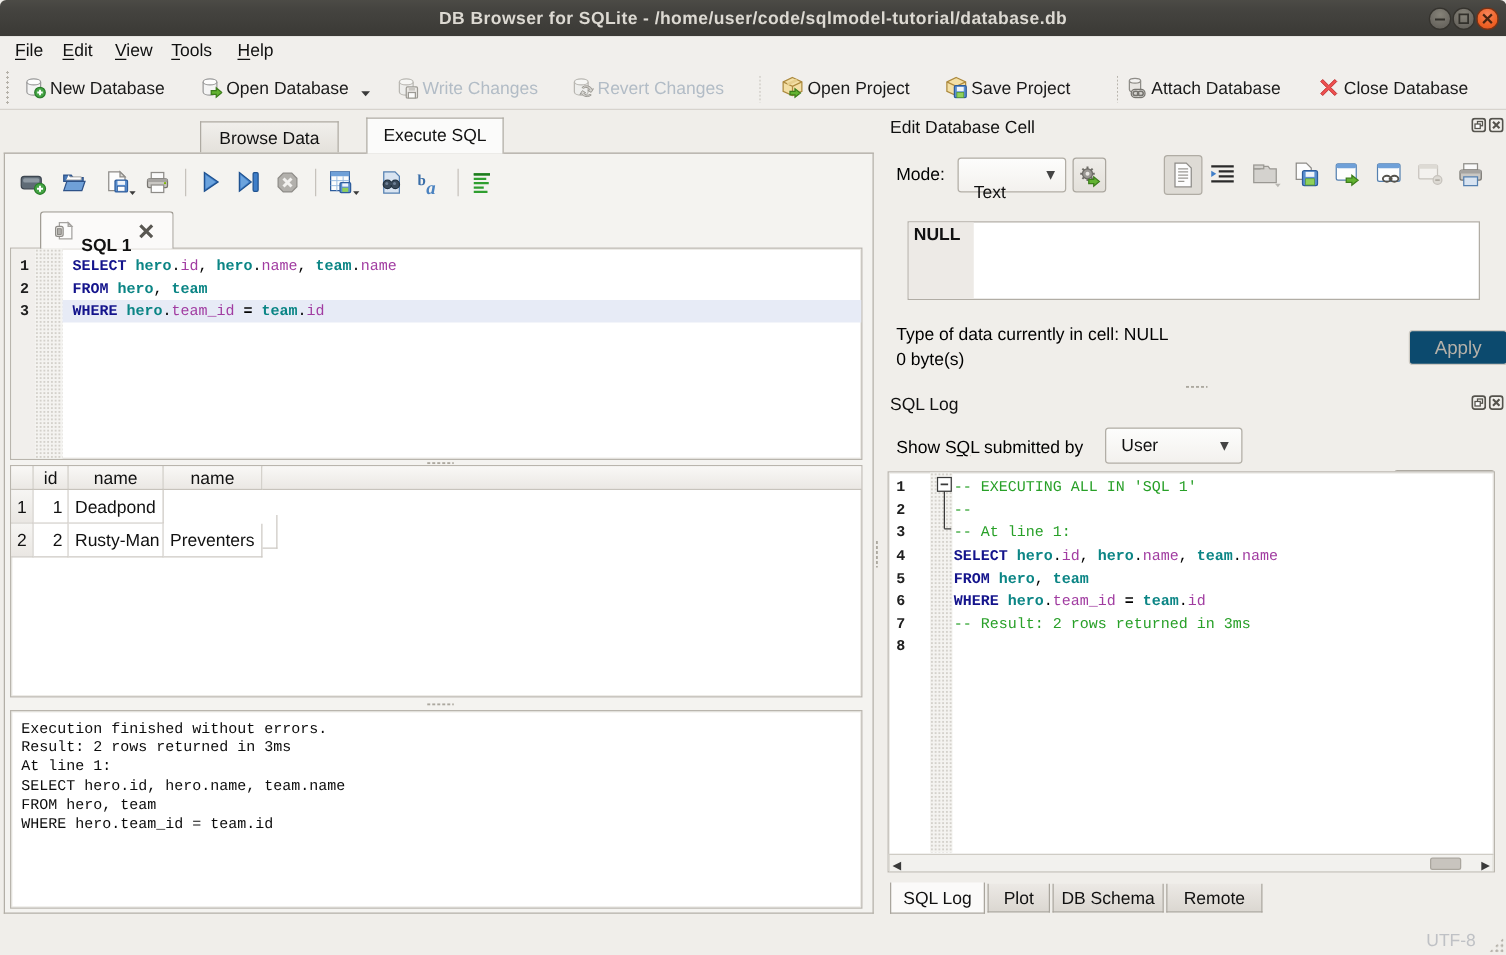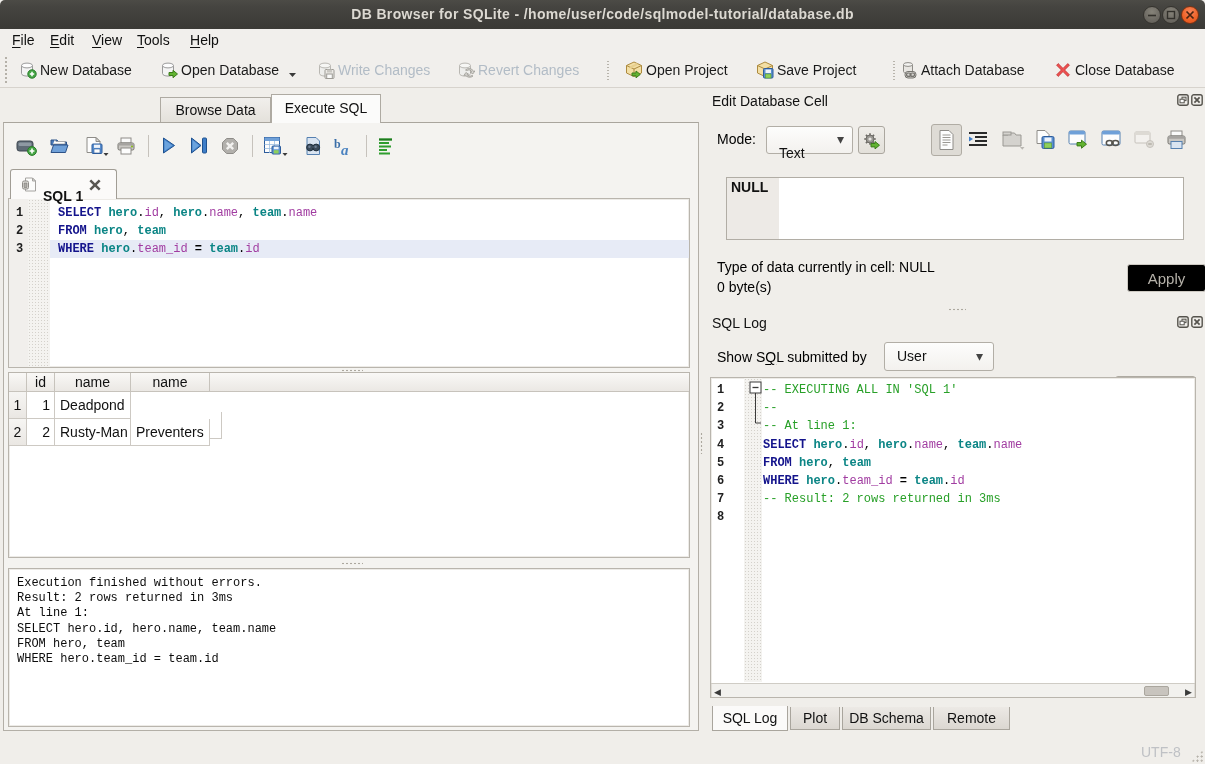--- a/index.html
+++ b/index.html
@@ -33,21 +33,21 @@
 .handle-v { position:absolute; width:4px;
   background-image:radial-gradient(circle, #b5b1a9 34%, transparent 36%);
   background-size:4px 4px; }
 .sep-v { position:absolute; width:2px;
   background-image:radial-gradient(circle, #b8b4ac 40%, transparent 42%);
   background-size:2px 3px; }
 
 
 .tab { position:absolute; border:1px solid #aeaaa2; border-bottom:none; font-size:14px; color:#111;
   background:linear-gradient(#f1efec, #e4e1db); text-align:center; }
-.tab-active { background:#fbfbfa; }
+.tab-active { background:#fbfbfa;margin-left:22px; }
 #pane { left:3px; top:122px; width:696px; height:609px; background:#f4f3f0; border:1px solid #b3afa7; border-top:1px solid #a9a59d; }
 
 
 .frame { position:absolute; border:1px solid #b9b5ad; background:#fff; box-shadow:inset 0 0 0 1px #edebe7; }
 
 
 .mono { font-family:"Liberation Mono", monospace; font-size:12px; }
 .kw { color:#14148c; font-weight:bold; }
 .tbl { color:#0b8585; font-weight:bold; }
 .fld { color:#a13ca1; }
@@ -384,21 +384,21 @@
     <rect x="5" y="12.5" width="11" height="7" fill="#d9e4f1" stroke="#5580b0"></rect>
   </svg>
 
   <div class="abs" style="left:726px; top:177px; width:458px; height:63px; border:1px solid #b1ada5; background:#fff;">
     <div style="position:absolute; left:0; top:0; width:52px; height:61px; background:#edeae6;"></div>
     <div style="position:absolute; left:4px; top:1px; font-size:14px; font-weight:600; color:#111;">NULL</div>
   </div>
 
   <div class="abs" style="left:717px; top:259px; font-size:14px;">Type of data currently in cell: NULL</div>
   <div class="abs" style="left:717px; top:279px; font-size:14px;text-align:center;">0 byte(s)</div>
-  <div class="btn" style="left:1127px; top:264px; width:79px; height:28px; line-height:27px; color:#b5b1a9; background:#000000; border-color:#cdc9c2;">Apply</div>
+  <div class="btn" style="left:1127px; top:264px; width:79px; height:28px; line-height:27px; color:#b5b1a9; background:#0c4a6e; border-color:#cdc9c2;">Apply</div>
 
   <div class="dots-h" style="left:948px; top:308px; width:18px;"></div>
 
   <div class="abs dock-title" style="left:712px; top:315px;">SQL Log</div>
   <svg class="abs" style="left:1177px; top:316px;" width="12" height="12" viewBox="0 0 12 12">
     <rect x="0.8" y="0.8" width="10.4" height="10.4" rx="2" fill="none" stroke="#55534d" stroke-width="1.4"></rect>
     <rect x="5" y="3.2" width="4" height="3.4" fill="none" stroke="#55534d" stroke-width="1"></rect>
     <rect x="3" y="5.2" width="4.2" height="3.6" fill="#fff" stroke="#55534d" stroke-width="1"></rect>
   </svg>
   <svg class="abs" style="left:1191px; top:316px;" width="12" height="12" viewBox="0 0 12 12">

